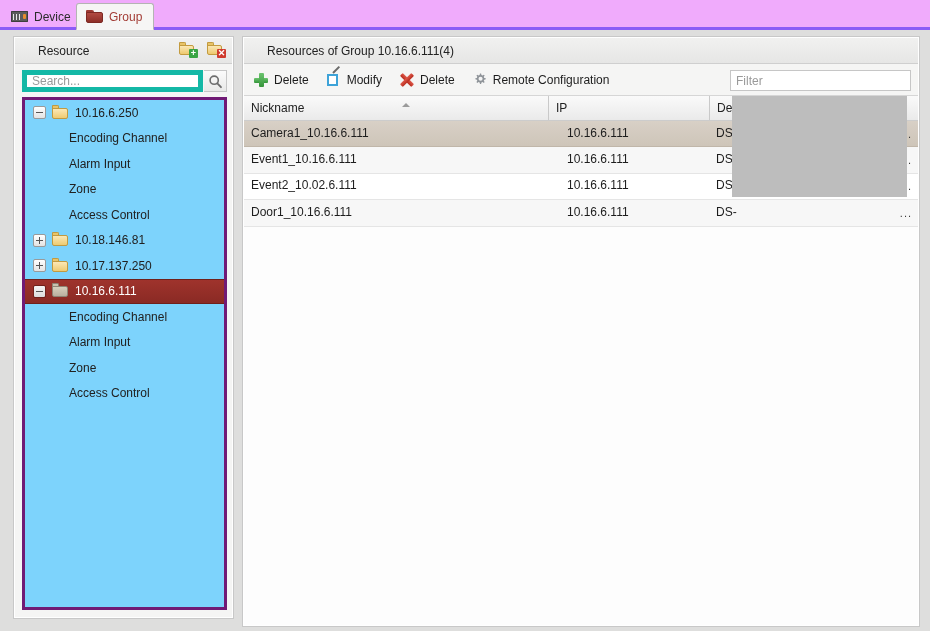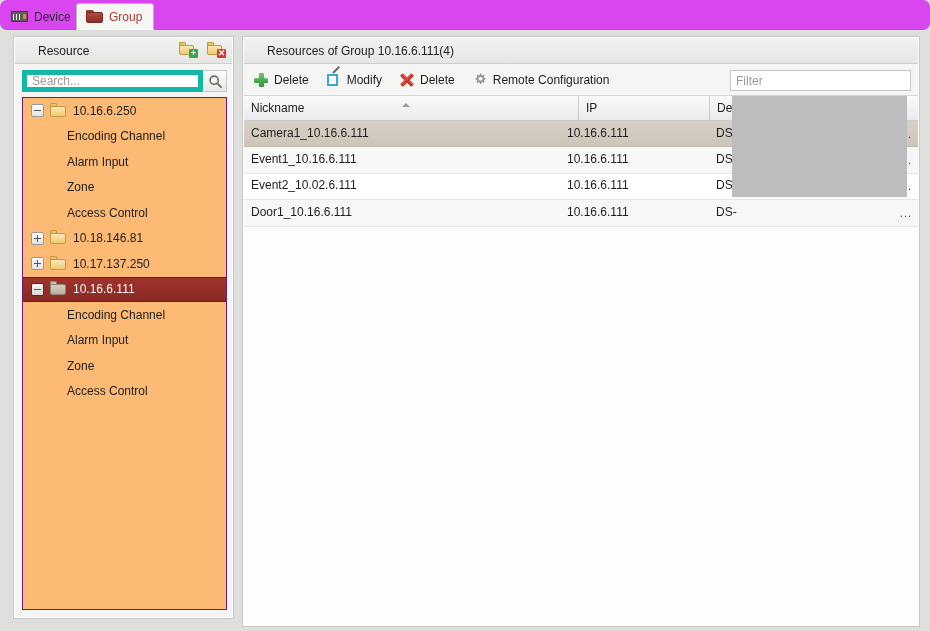--- a/index.html
+++ b/index.html
@@ -18,24 +18,23 @@
     width: 930px;
     height: 631px;
     background: #dededd;
   }
 
   
   .tabstrip {
     position: absolute;
     left: 0; top: 0;
     width: 930px; height: 30px;
-    background: #d946ef;
-    border-bottom: 1px solid #8b5cf6;
-    box-sizing: border-box;
-    border-radius: 7px;
+    background: #f0abfc;
+    border-bottom: 3px solid #8b5cf6;
+    box-sizing: border-box;
   }
   .tab {
     position: absolute;
     top: 3px;
     height: 27px;
     box-sizing: border-box;
     display: flex;
     align-items: center;
     padding: 0 11px 0 9px;
     gap: 6px;
@@ -208,22 +207,22 @@
     background: linear-gradient(to bottom, #fbfbfb 0%, #e9e9e8 100%);
     cursor: pointer;
   }
   .search-btn svg { position: absolute; left: 4px; top: 3px; }
 
   
   .tree {
     position: absolute;
     left: 8px; top: 60px;
     width: 205px; height: 513px;
-    background: #fdba74;
-    border: 1px solid #701a75;
+    background: #7dd3fc;
+    border: 3px solid #701a75;
     box-sizing: border-box;
     overflow: hidden;
   }
   .tree-node {
     position: relative;
     height: 25.5px;
     display: flex;
     align-items: center;
     font-size: 12px;
     color: #212121;
@@ -614,21 +613,21 @@
       <input class="filter-input" type="text" placeholder="Filter" style="">
     </div>
 
     <div class="table-wrap">
 
       <div class="thead">
         <div class="th first" style="left:0; width:316px;">
           <span>Nickname</span>
           <span class="sort-asc"></span>
         </div>
-        <div class="th" style="left:334px; width:149px;">
+        <div class="th" style="left:304px; width:149px;">
           <span>IP</span>
         </div>
         <div class="th" style="left:465px; right:0;">
           <span>Device Serial No.</span>
         </div>
       </div>
 
       <div id="table-body">
           <div class="trow selected">
             <div class="cell" style="left: 0px; width: 316px;">Camera1_10.16.6.111</div>

